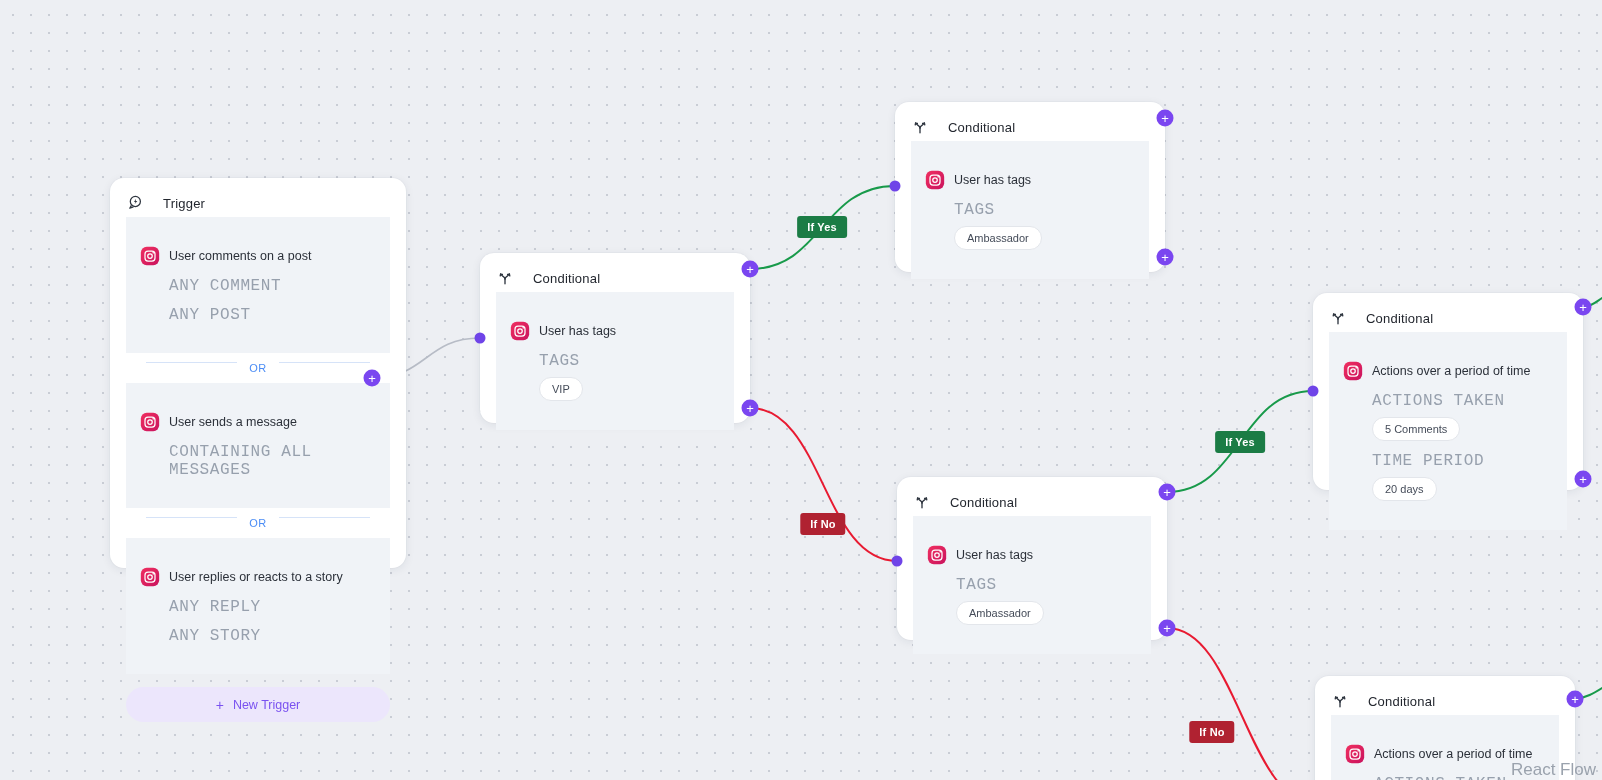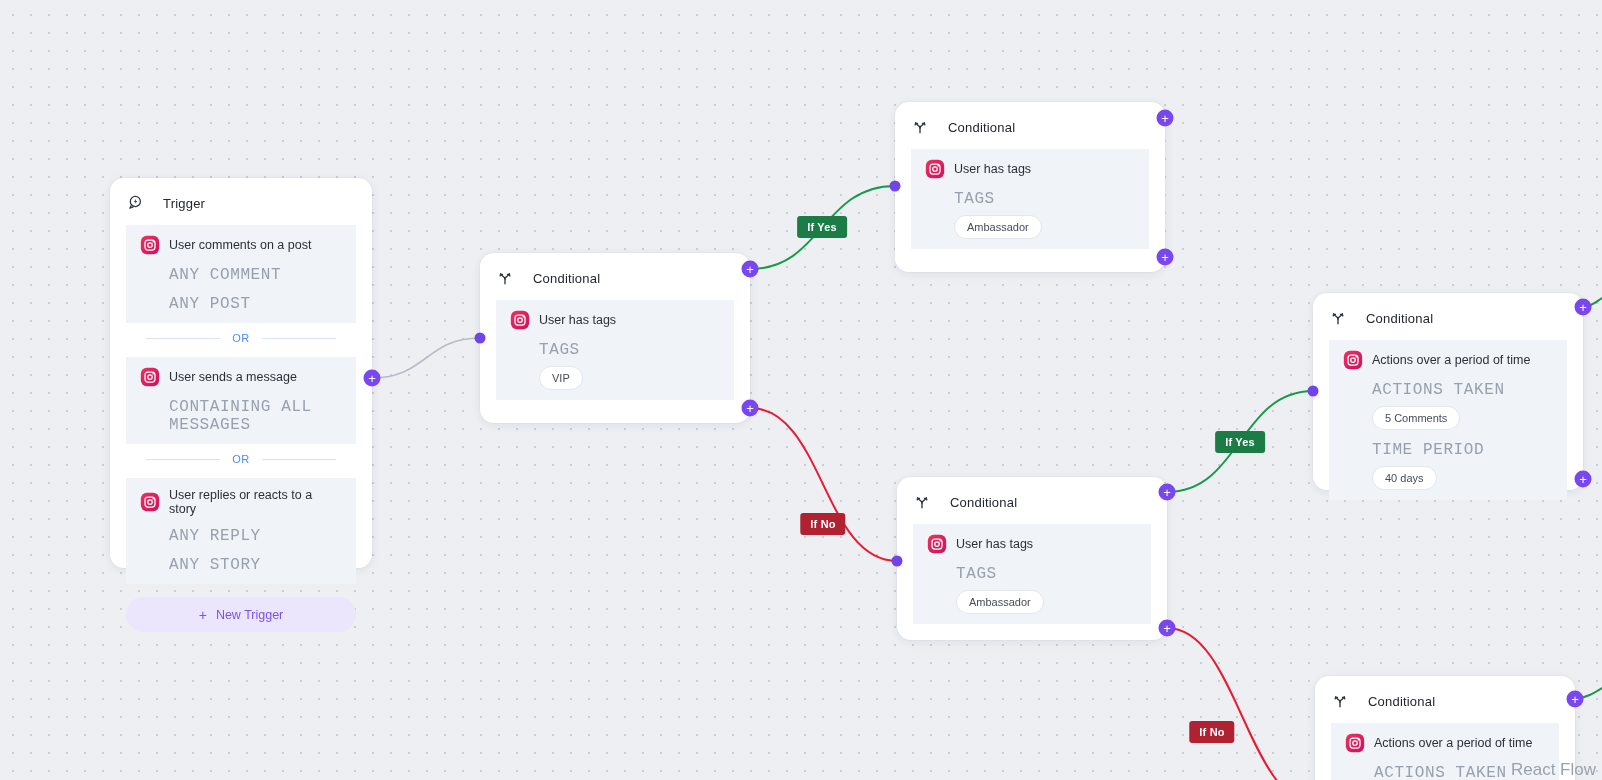--- a/index.html
+++ b/index.html
@@ -11,27 +11,27 @@
   }
   svg.edges{position:absolute;left:0;top:0;width:1602px;height:780px;pointer-events:none;z-index:1;}
   svg.edges path{fill:none;stroke-linecap:round;}
   .node{
     position:absolute;background:#ffffff;border-radius:14px;box-sizing:border-box;
     padding:16px;z-index:2;
     box-shadow:0 2px 10px rgba(25,35,70,.08), 0 0 0 1px rgba(25,35,70,.02);
   }
   .node-header{display:flex;align-items:center;gap:19px;font-size:13px;color:#23272f;letter-spacing:.2px;}
   .hicon{width:18px;height:18px;flex:0 0 18px;display:flex;align-items:center;justify-content:center;}
-  .card{background:#f0f3f7;border-radius:0;padding:10px 14px;margin-top:13px;}
+  .card{background:#f0f3f7;border-radius:0;padding:29px 14px;margin-top:5px;}
   .card-head{display:flex;align-items:center;gap:9px;font-size:12.5px;color:#2b3039;}
   .ig{width:20px;height:20px;flex:0 0 20px;}
   .mlabel{font-size:16px;color:#97a0ad;letter-spacing:.6px;margin:11px 0 0 29px;font-family:Liberation Mono, monospace;}
   .chip{display:inline-block;background:#fff;border:1px solid #e3e6eb;border-radius:13px;
         padding:5px 12px;font-size:11px;color:#454c59;margin:7px 0 0 29px;min-height:12px;min-width:14px;}
-  .or{display:flex;align-items:center;gap:12px;margin:9px 20px;}
+  .or{display:flex;align-items:flex-start;gap:12px;margin:9px 20px;}
   .or .line{flex:1;height:1px;background:#d6e3f8;}
   .or .or-text{font-size:11px;color:#4c8df5;letter-spacing:.5px;}
   .new-trigger{display:flex;width:100%;height:35px;align-items:center;justify-content:center;gap:9px;
       background:#ece6fc;color:#7a52f0;border:none;border-radius:18px;font-size:12.5px;
       margin-top:13px;cursor:pointer;font-family:"Liberation Sans",sans-serif;}
   .new-trigger .plus{font-size:14px;}
   .plus-handle{position:absolute;width:17px;height:17px;border-radius:50%;background:#7a46f0;
       transform:translate(-50%,-50%);z-index:3;cursor:pointer;display:flex;align-items:center;justify-content:center;}
   .plus-handle .plus-glyph{color:#fff;font-size:13px;line-height:1;margin-top:-1px;}
   .dot-handle{position:absolute;width:11px;height:11px;border-radius:50%;background:#6f44e8;
@@ -50,21 +50,21 @@
   <svg class="edges">
     <path d="M372,378 C426,378 426,338 480,338" stroke="#b7bcc6" stroke-width="1.6"></path>
     <path d="M750,269 C822,269 822,186 895,186" stroke="#189a4a" stroke-width="2"></path>
     <path d="M750,408 C823,408 823,561 897,561" stroke="#e81a31" stroke-width="2"></path>
     <path d="M1167,492 C1240,492 1240,391 1313,391" stroke="#189a4a" stroke-width="2"></path>
     <path d="M1167,628 C1237,628 1247,804 1317,804" stroke="#e81a31" stroke-width="2"></path>
     <path d="M1583,307 C1591,307 1596,302 1602,298" stroke="#189a4a" stroke-width="2"></path>
     <path d="M1575,699 C1586,698 1594,693 1602,688" stroke="#189a4a" stroke-width="2"></path>
   </svg>
 
-  <div class="node" style="left:110px;top:178px;width:262px;height:390px;">
+  <div class="node" style="left:110px;top:178px;width:296px;height:390px;">
     <div class="node-header">
       <span class="hicon">
         <svg viewBox="0 0 20 20" width="18" height="18">
           <circle cx="10.4" cy="8.3" r="5.6" fill="none" stroke="#2f3640" stroke-width="1.4"></circle>
           <path d="M6,12.6 L4.2,15.8 L8.3,14.4" fill="none" stroke="#2f3640" stroke-width="1.4" stroke-linejoin="round"></path>
           <path d="M11.1,5.4 L8.9,8.8 L10.6,8.8 L9.5,11.4 L12.6,7.7 L10.8,7.7 Z" fill="#2f3640"></path>
         </svg>
       </span>
       <span>Trigger</span>
     </div>
@@ -251,21 +251,21 @@
             <rect x="6" y="6" width="12" height="12" rx="3.6" fill="none" stroke="#fff" stroke-width="1.5"></rect>
             <circle cx="12" cy="12" r="2.7" fill="none" stroke="#fff" stroke-width="1.5"></circle>
             <circle cx="15.8" cy="8.2" r="1" fill="#fff"></circle>
           </svg>
         </span>
         <span>Actions over a period of time</span>
       </div>
       <div class="mlabel">ACTIONS TAKEN</div>
       <span class="chip">5 Comments</span>
       <div class="mlabel">TIME PERIOD</div>
-      <span class="chip">40 days</span>
+      <span class="chip">20 days</span>
     </div>
   </div>
 
   <div class="node" style="left:1315px;top:676px;width:260px;height:190px;">
     <div class="node-header">
       <span class="hicon">
         <svg viewBox="0 0 20 20" width="18" height="18" fill="none" stroke="#2f3640" stroke-width="1.5" stroke-linecap="round">
           <path d="M10,16.5 L10,11"></path>
             <path d="M10,11 C10,8 6.6,8.6 5.1,5.6"></path>
             <path d="M10,11 C10,8 13.4,8.6 14.9,5.6"></path>

